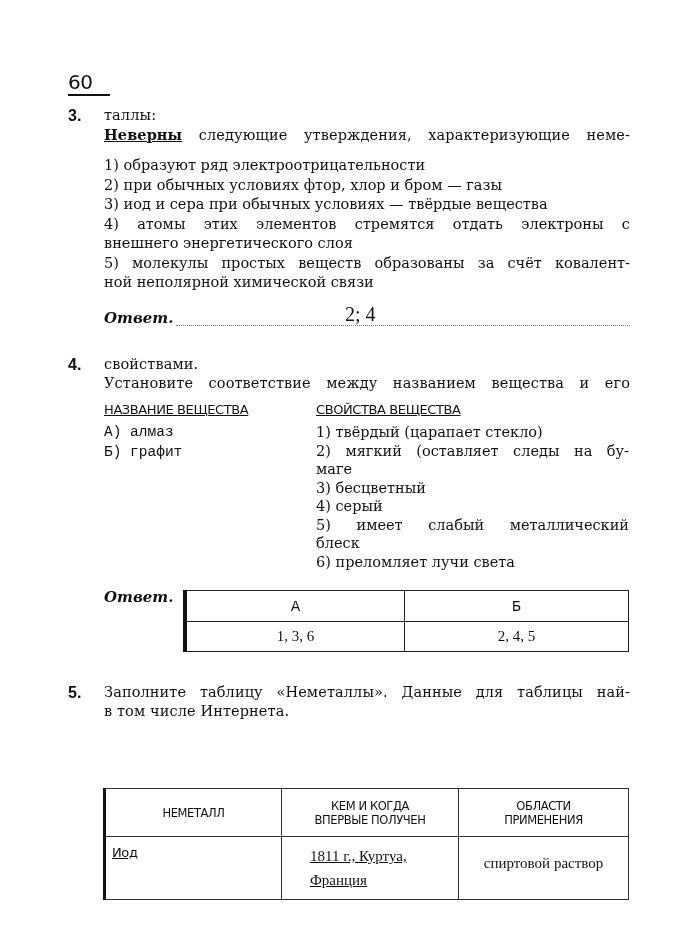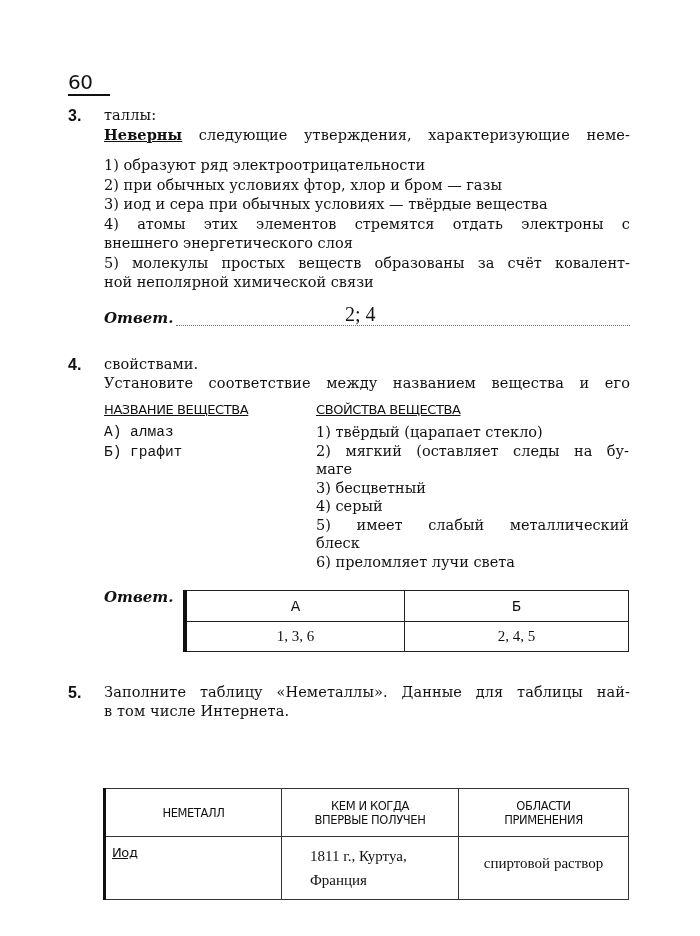--- a/index.html
+++ b/index.html
@@ -118,21 +118,21 @@
     </td>
     <td class="th-caps">
       <div>ОБЛАСТИ</div>
       <div>ПРИМЕНЕНИЯ</div>
     </td>
   </tr>
   <tr style="height:63px;">
     <td class="lead" style="vertical-align:top; padding:6px 0 0 6px;">
       <span class="hdr-caps" style="font-size:13px;">Иод</span>
     </td>
-    <td style="vertical-align:top; padding:7px 0 0 28px; font-family:'Liberation Serif', serif; font-size:15px; line-height:24px;">
+    <td style="vertical-align:top; padding:7px 0 0 28px; font-family:'Liberation Serif', serif; font-size:15px; line-height:24px;text-decoration:underline;">
       <div>1811 г., Куртуа,</div>
       <div>Франция</div>
     </td>
     <td style="vertical-align:top; padding:14px 0 0 0; text-align:center; font-family:'Liberation Serif', serif; font-size:15px; line-height:24px;">
       <div>спиртовой раствор</div>
     </td>
   </tr>
 </tbody>
   </table>
 

